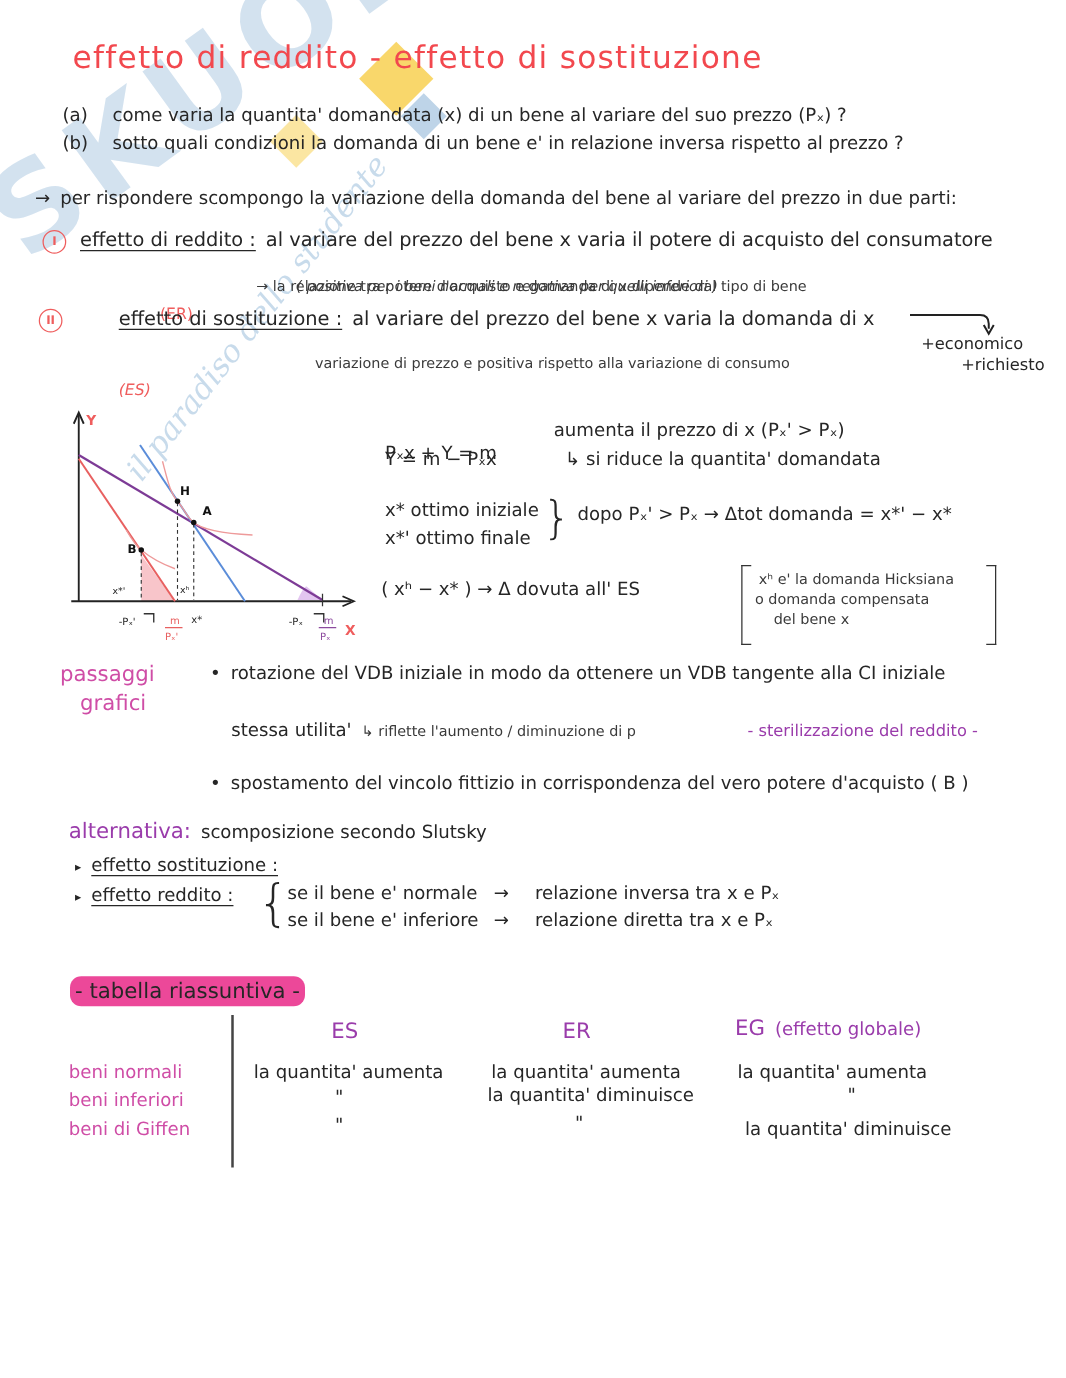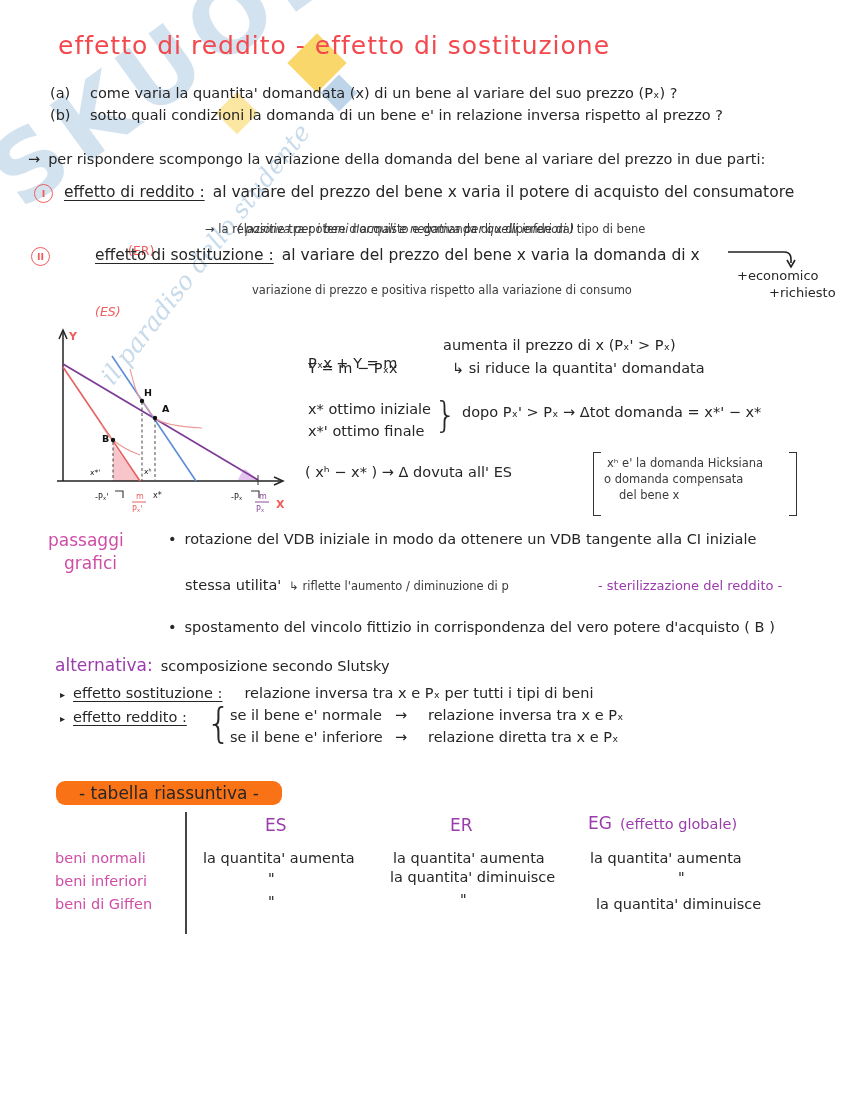--- a/index.html
+++ b/index.html
@@ -8,21 +8,21 @@
   .t{position:absolute;white-space:nowrap;line-height:1.25;}
   .fs11{font-size:11.5px;} .fs12{font-size:12.5px;margin-top:40px;} .fs13{font-size:13px;}
   .fs14{font-size:14.5px;} .fs15{font-size:15.5px;} .fs17{font-size:17px;} .red2{color:#ef5d5d;} .purple{color:#9a3cab;}
   .pink{color:#cf4da6;} .blue{color:#4a7fd4;} .ink{color:#262626;}
   .bold{font-weight:normal;}
   .ul{text-decoration:underline;text-underline-offset:3px;text-decoration-thickness:1.2px;}
   .row{display:flex;align-items:baseline;gap:8px;}
   .circ{position:absolute;width:17px;height:17px;border:1.6px solid #ef5d5d;border-radius:50%;
         color:#ef5d5d;font-size:9.5px;display:flex;align-items:center;justify-content:center;font-weight:bold;}
   .brace{position:absolute;font-weight:200;color:#262626;}
-  .hl{background:#f97316;border-radius:9px;padding:2px 23px;}
+  .hl{background:#ec4899;border-radius:9px;padding:2px 4px;}
   
   .wm{position:absolute;inset:0;z-index:0;pointer-events:none;}
   .wm-brand{position:absolute;left:-30px;top:140px;font-size:95px;font-weight:800;letter-spacing:8px;
             color:rgba(125,170,208,0.34);transform:rotate(-36deg);transform-origin:left top;}
   .wm-tagline{position:absolute;left:95px;top:372px;font-size:25px;font-style:italic;
              font-family:"DejaVu Serif",serif;color:rgba(125,170,208,0.42);
              transform:rotate(-52deg);transform-origin:left top;}
   .wm-d{position:absolute;transform:rotate(45deg);}
   .content{position:absolute;inset:0;z-index:1;}
   
@@ -166,21 +166,20 @@
       <span>spostamento del vincolo fittizio in corrispondenza del vero potere d'acquisto ( B )</span>
     </div>
 
     <div class="t row" style="left:55px;top:655px;">
       <span class="purple bold fs17">alternativa:</span>
       <span class="fs14">scomposizione secondo Slutsky</span>
     </div>
     <div class="t fs14 row" style="left:60px;top:684px;">
       <span style="font-size:10px;">▸</span>
       <span class="ul">effetto sostituzione :</span>
-      <span style="margin-left:14px;">relazione inversa tra x e Pₓ per tutti i tipi di beni</span>
     </div>
     <div class="t fs14 row" style="left:60px;top:708px;">
       <span style="font-size:10px;">▸</span>
       <span class="ul">effetto reddito :</span>
     </div>
     <div class="brace" style="left:206px;top:700px;font-size:40px;">{</div>
     <div class="t fs14" style="left:230px;top:706px;">se il bene e' normale</div>
     <div class="t fs14" style="left:395px;top:706px;">→</div>
     <div class="t fs14" style="left:428px;top:706px;">relazione inversa tra x e Pₓ</div>
     <div class="t fs14" style="left:230px;top:728px;">se il bene e' inferiore</div>

